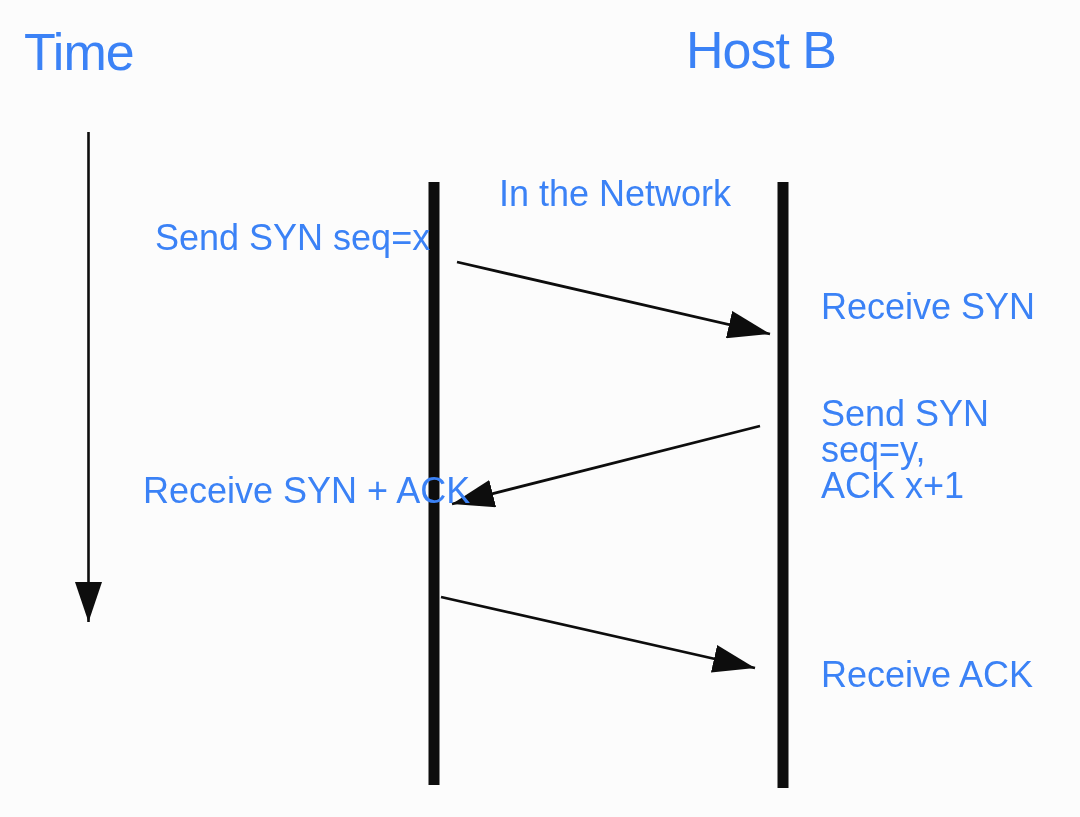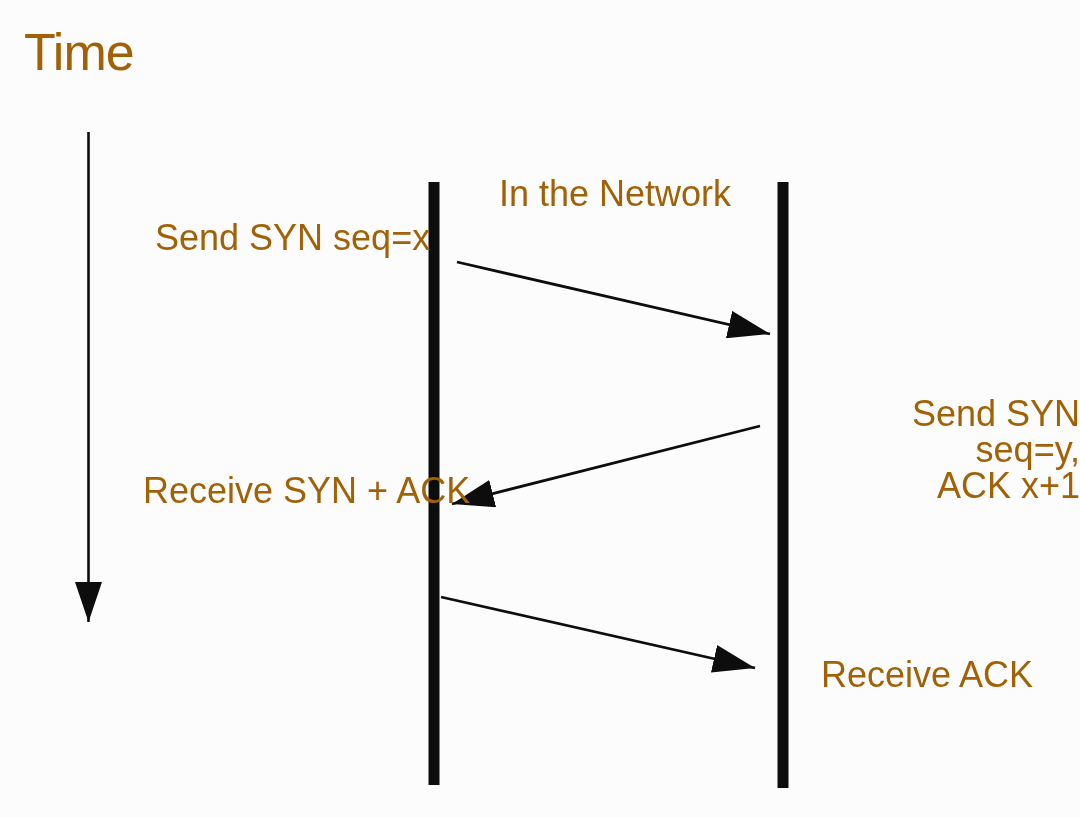--- a/index.html
+++ b/index.html
@@ -39,21 +39,21 @@
   .l-sendsyn { left: 155px; top: 220px; }
   .l-recvsyn { left: 821px; top: 289px; }
   .l-synack  { left: 821px; top: 396px; }
   .l-recvsa  { left: 143px; top: 473px; }
   .l-sendack { left: 208px; top: 571px; }
   .l-recvack { left: 821px; top: 657px; }
 </style>
 </head>
 <body>
 
-<div class="stage" style="background: rgb(252, 252, 252); color: #a16207; text-align: right;">
+<div class="stage" style="background: rgb(252, 252, 252); color: #3b82f6;">
 
   <svg viewBox="0 0 1080 817" aria-hidden="true">
     <defs>
       <marker id="msgHead" markerUnits="userSpaceOnUse" markerWidth="42" markerHeight="28" viewBox="0 0 42 28" refX="42" refY="14" orient="auto">
         <path d="M0,0 L42,14 L0,28 Z" fill="#0d0d0d"></path>
       </marker>
       <marker id="timeHead" markerUnits="userSpaceOnUse" markerWidth="40" markerHeight="27" viewBox="0 0 40 27" refX="40" refY="13.5" orient="auto">
         <path d="M0,0 L40,13.5 L0,27 Z" fill="#0d0d0d"></path>
       </marker>
     </defs>
@@ -62,22 +62,24 @@
 
     <line x1="434" y1="182" x2="434" y2="785" stroke="#0d0d0d" stroke-width="11"></line>
     <line x1="783" y1="182" x2="783" y2="788" stroke="#0d0d0d" stroke-width="11"></line>
 
     <line x1="457" y1="262" x2="770" y2="334" stroke="#0d0d0d" stroke-width="2.8" marker-end="url(#msgHead)"></line>
     <line x1="760" y1="426" x2="452" y2="504" stroke="#0d0d0d" stroke-width="2.8" marker-end="url(#msgHead)"></line>
     <line x1="441" y1="597" x2="755" y2="668" stroke="#0d0d0d" stroke-width="2.8" marker-end="url(#msgHead)"></line>
   </svg>
 
   <div class="hdr t-time">Time</div>
+  <div class="hdr t-hostb">Host B</div>
 
   <div class="lbl l-network">In the Network</div>
 
   <div class="lbl l-sendsyn">Send SYN seq=x</div>
+  <div class="lbl l-recvsyn">Receive SYN</div>
   <div class="lbl l-synack">Send SYN seq=y,
 ACK x+1</div>
   <div class="lbl l-recvsa">Receive SYN + ACK</div>
   <div class="lbl l-recvack">Receive ACK</div>
 
 </div>
 
 </body></html>

